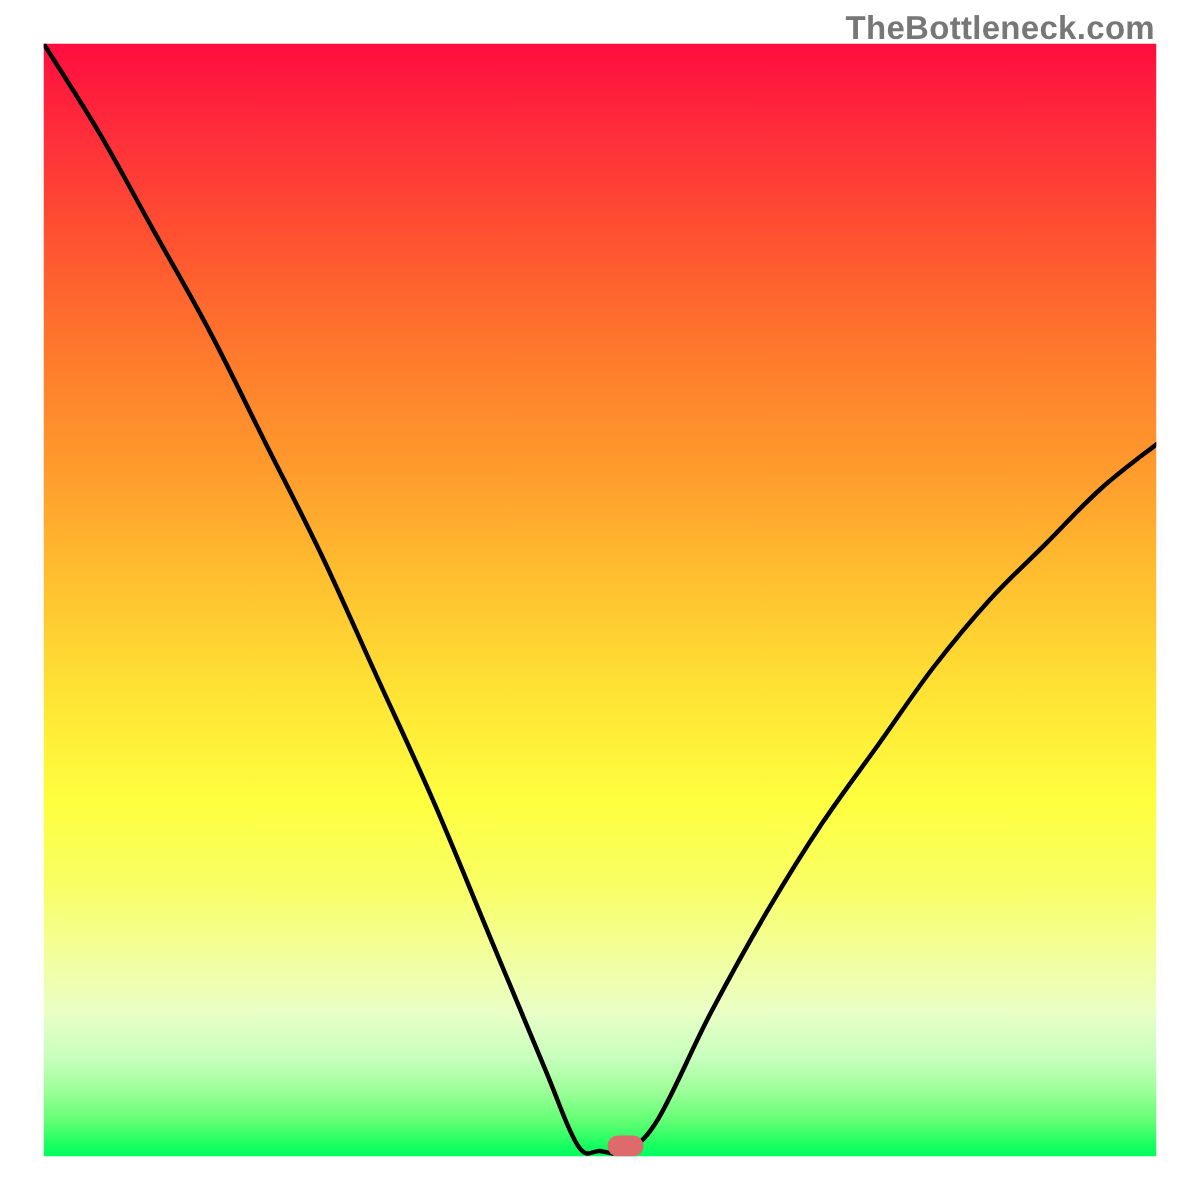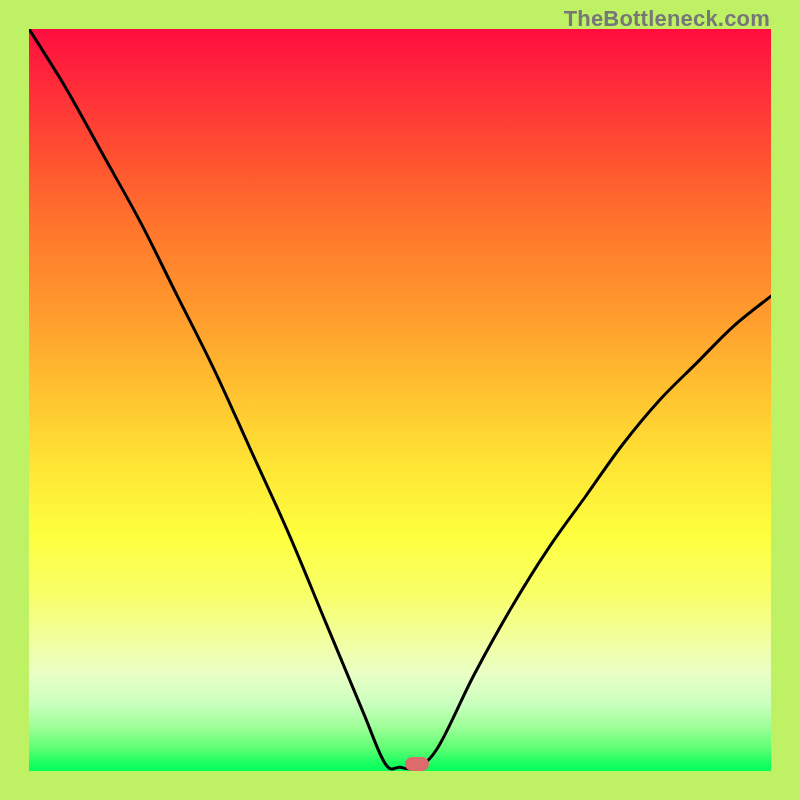--- a/index.html
+++ b/index.html
@@ -8,21 +8,21 @@
     width: 800px;
     height: 800px;
     background: #000;
     overflow: hidden;
     font-family: Arial, Helvetica, sans-serif;
   }
   .frame {
     position: relative;
     width: 800px;
     height: 800px;
-    background: #bef264;
+    background: #ffffff;
   }
   .plot-area {
     position: absolute;
     left: 29px;
     top: 29px;
     width: 742px;
     height: 742px;
     overflow: hidden;
   }
   .gradient-bg {

